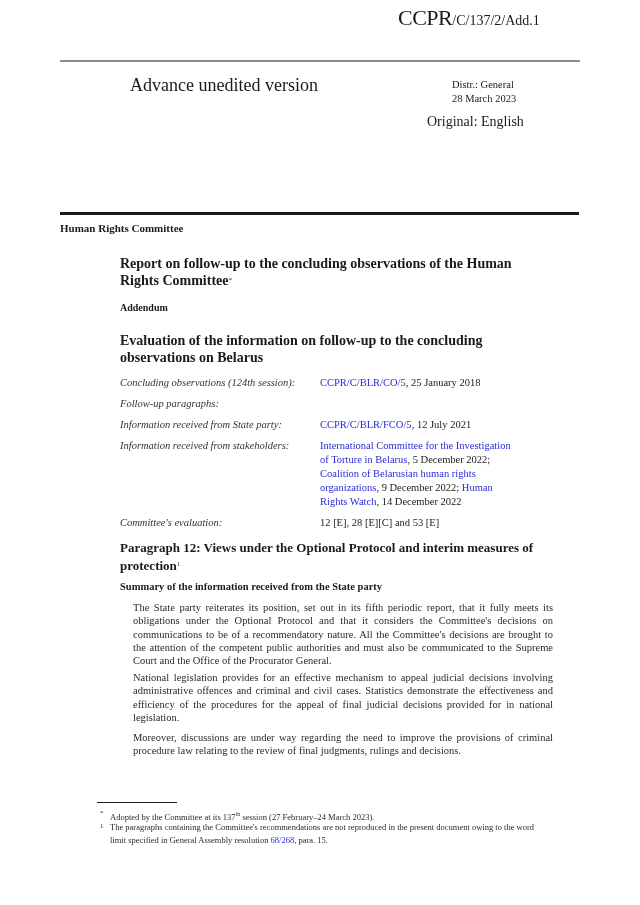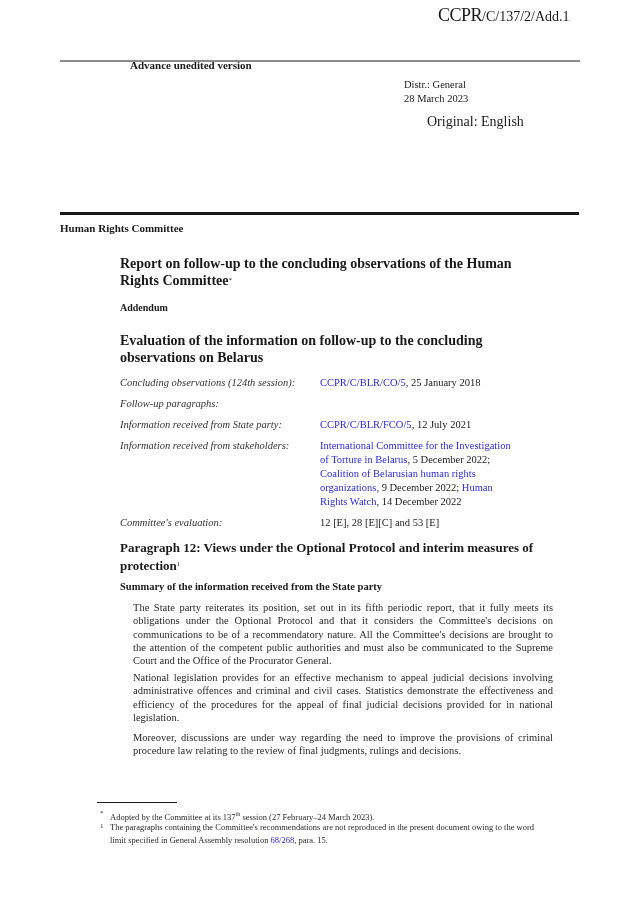--- a/index.html
+++ b/index.html
@@ -1,24 +1,24 @@
 <!DOCTYPE html>
 <html><head>
 <meta charset="utf-8">
 <style>
   html, body { margin: 0; padding: 0; background: #ffffff; }
   body { width: 640px; height: 905px; position: relative; overflow: hidden;
          font-family: "Liberation Serif", "DejaVu Serif", serif; color: #1a1a1a; }
   .abs { position: absolute; }
   .symbol { left: 398px; top: 5px; white-space: nowrap; }
-  .symbol .big { font-size: 18px; letter-spacing: -0.5px; margin-left: 40px; }
+  .symbol .big { font-size: 22px; letter-spacing: -0.5px; }
   .symbol .small { font-size: 14px; }
   .rule-top { left: 60px; top: 60px; width: 520px; height: 2px; background: #8c8c8c; }
-  .advance { left: 130px; top: 59px; font-size: 11px; font-weight: bold; }
-  .distr { left: 404px; top: 78px; font-size: 10.5px; line-height: 14px; }
+  .advance { left: 130px; top: 75px; font-size: 18px; font-weight: normal; }
+  .distr { left: 452px; top: 78px; font-size: 10.5px; line-height: 14px; }
   .original { left: 427px; top: 114px; font-size: 14px; }
   .rule-thick { left: 60px; top: 212px; width: 519px; height: 3px; background: #1a1a1a; }
   .committee { left: 60px; top: 222px; font-size: 11px; font-weight: bold; }
   .report-title { left: 120px; top: 256px; width: 420px; font-size: 14px; font-weight: bold; line-height: 16px; }
   .report-title sup { font-size: 7px; font-weight: normal; vertical-align: 3px; }
   .addendum { left: 120px; top: 302px; font-size: 10px; font-weight: bold; }
   .eval-title { left: 120px; top: 332px; width: 420px; font-size: 14px; font-weight: bold; line-height: 17px; }
   .info-table { left: 120px; top: 376px; width: 420px; font-size: 10.5px; }
   .info-row { display: flex; margin-bottom: 7px; line-height: 14px; }
   .info-label { width: 200px; font-style: italic; color: #333; }

